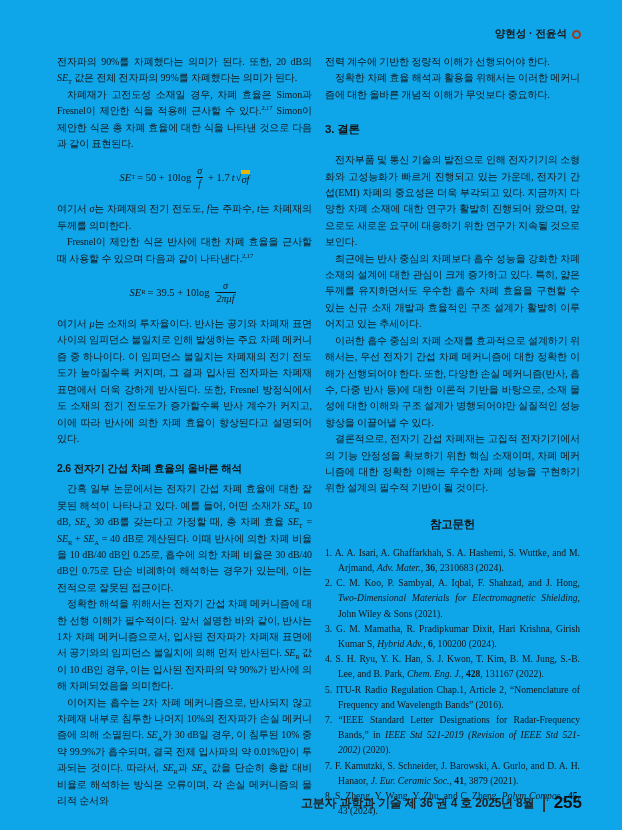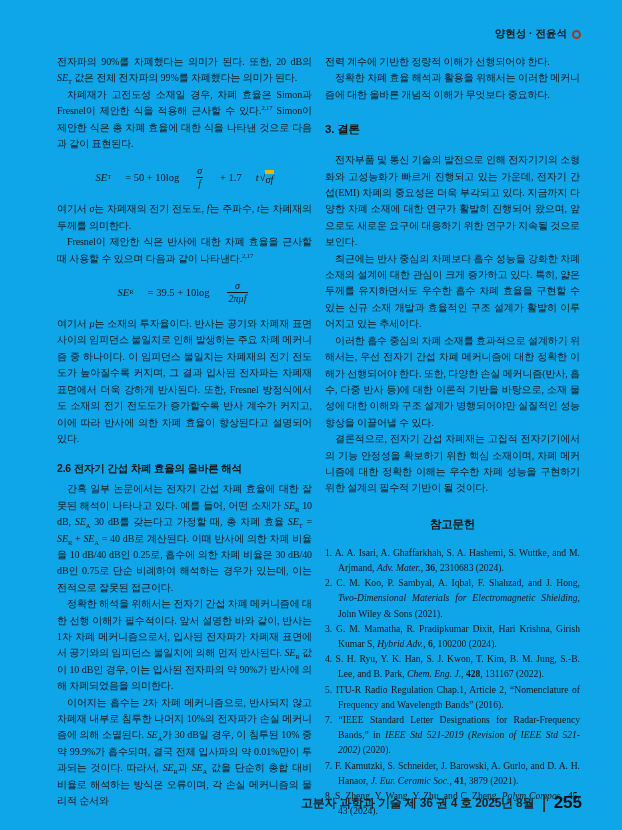--- a/index.html
+++ b/index.html
@@ -28,21 +28,21 @@
     text-align:justify; letter-spacing:-0.1px;
   }
   p.indent { text-indent:10px; }
   sub { font-size:6.5px; line-height:0; }
   sup { font-size:6.5px; line-height:0; }
   .equation {
     display:flex; justify-content:center; align-items:center;
     margin:13px 0 12px; font-size:10.5px;
   }
   .eq-var { font-style:italic; }
-  .eq-mid { margin:0 14px; }
+  .eq-mid { margin:0 2px; }
   .frac {
     display:inline-flex; flex-direction:column; align-items:center;
     margin:0 3px; line-height:1.15; font-style:italic; font-size:10px;
   }
   .frac .den { border-top:1px solid #161616; padding:0 2px; }
   .radical { font-style:normal; margin-left:1px; }
   .sqrt-body { border-top:4px solid #eab308; font-style:italic; }
   h4.sec {
     margin:15px 0 5px; font-family:"Liberation Sans", sans-serif;
     font-size:10.5px; font-weight:bold; letter-spacing:-0.2px;

